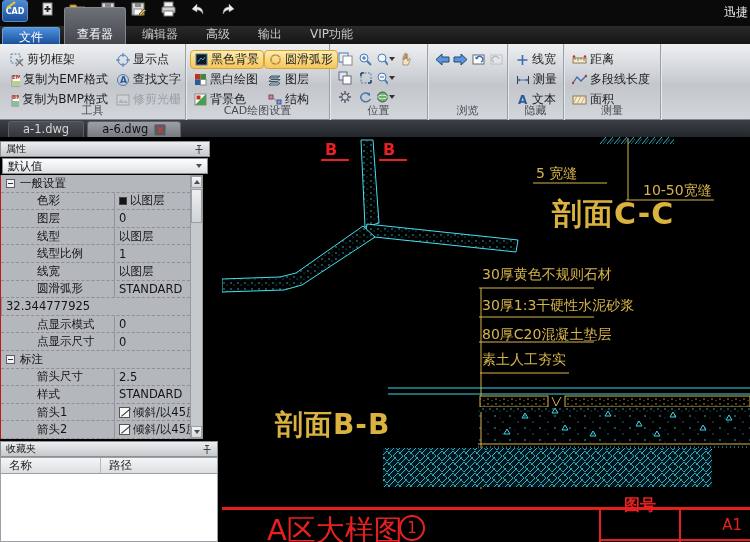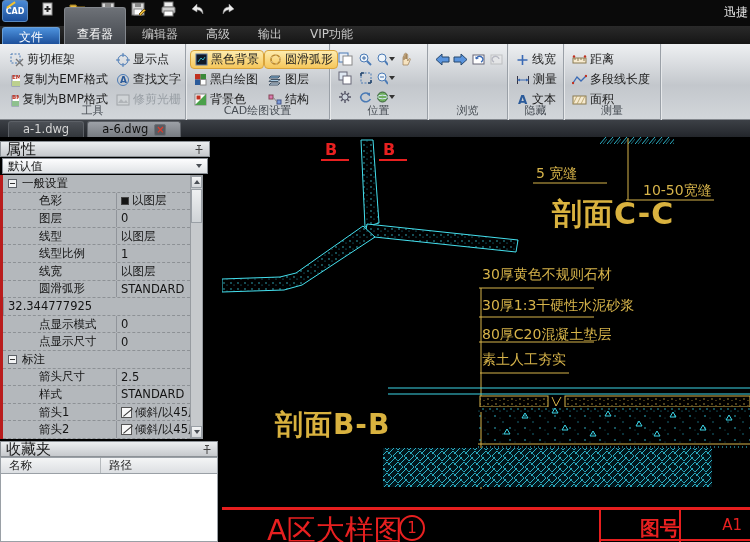--- a/index.html
+++ b/index.html
@@ -28,25 +28,25 @@
 .ib{width:19px;height:18px;margin:0 1px 1px 0;display:inline-flex;align-items:center;justify-content:center;cursor:default}
 .irow{display:flex;padding-left:6px}
 .dda{width:0;height:0;border-left:3px solid transparent;border-right:3px solid transparent;border-top:4px solid #333;margin-left:1px}
 
 .tabbar{position:absolute;left:0;top:120px;width:750px;height:17px;background:linear-gradient(#3c4046,#23262b);display:flex;align-items:flex-end;gap:3px;padding-left:8px}
 .tab{height:16px;padding:1px 14px;font-size:11.5px;color:#d6d6d6;background:linear-gradient(#4c5056,#33373c);border:1px solid #5c6066;border-bottom:none;border-radius:3px 3px 0 0;display:flex;align-items:flex-end;gap:6px}
 .tab.active{background:linear-gradient(#9da1a7,#777b81);color:#101010}
 .tclose{width:12px;height:12px;background:#585c62;border:1px solid #6e7278;border-radius:2px;color:#e03a2a;font-size:10px;line-height:10px;text-align:center;font-weight:bold}
 
 .leftbg{position:absolute;left:0;top:137px;width:222px;height:405px;background:#000}
-.phead{position:absolute;background:linear-gradient(#eceef0,#c6c9cd);border:1px solid #8c9196;font-size:15px;color:#1a1a1a;display:flex;align-items:center;padding:0 5px}
+.phead{position:absolute;background:linear-gradient(#eceef0,#c6c9cd);border:1px solid #8c9196;font-size:10px;color:#1a1a1a;display:flex;align-items:center;padding:0 5px}
 .phead .sp{flex:1}
 .p-dd{position:absolute;left:2px;top:158px;width:206px;height:16px;background:linear-gradient(#fdfdfe,#dfe2e5);border:1px solid #878d94;font-size:11.5px;color:#111;display:flex;align-items:center;padding:0 5px}
 .p-dd .sp{flex:1}
-.p-grid{position:absolute;left:0;top:175px;width:190px;height:264px;background:#b4b8bc;overflow:hidden;border-left:3px solid #b91c1c}
+.p-grid{position:absolute;left:0;top:175px;width:190px;height:264px;background:#b4b8bc;overflow:hidden;border-left:1px solid #b91c1c}
 .pr{display:flex;height:17.6px;border-bottom:1px dashed #8d9195;font-size:11.5px;color:#141414;align-items:center}
 .pr .lbl{width:113px;padding-left:36px;overflow:hidden;white-space:nowrap}
 .pr .val{flex:1;align-self:stretch;border-left:1px solid #90949a;padding-left:4px;display:flex;align-items:center;gap:3px;overflow:hidden;white-space:nowrap}
 .sec{display:flex;gap:5px;align-items:center;height:17.6px;border-bottom:1px dashed #8d9195;font-size:11.5px;color:#141414;padding-left:5px}
 .mbox{width:9px;height:9px;background:#f2f3f4;border:1px solid #5c6066;position:relative}
 .mbox:before{content:"";position:absolute;left:1px;top:3px;width:5px;height:1px;background:#333}
 .sw{width:8px;height:8px;background:#151515;border:1px solid #444;display:inline-block}
 .abox{width:11px;height:11px;background:#f8f8f8;border:1px solid #555;position:relative;flex:none}
 .abox:before{content:"";position:absolute;left:0px;top:4px;width:12px;height:1px;background:#333;transform:rotate(-40deg)}
 .p-scroll{position:absolute;left:190px;top:175px;width:13px;height:264px;background:#c6c9cc;border:1px solid #979ba0}
@@ -613,16 +613,16 @@
     <div class="ct" style="left:314px;top:28px">5 宽缝</div>
     <div class="ct" style="left:421px;top:45px">10-50宽缝</div>
     <div class="ct-big" style="left:330px;top:57px">剖面C-C</div>
     <div class="ct" style="left:260px;top:129px">30厚黄色不规则石材</div>
     <div class="ct" style="left:260px;top:160px">30厚1:3干硬性水泥砂浆</div>
     <div class="ct" style="left:260px;top:189px">80厚C20混凝土垫层</div>
     <div class="ct" style="left:260px;top:214px">素土人工夯实</div>
     <div class="ct-big" style="left:53px;top:269px;font-size:28px">剖面B-B</div>
     <div class="cr" style="left:45px;top:374px;font-size:29px">A区大样图</div>
     <div class="circ1" style="left:177px;top:378px">1</div>
-    <div class="cr" style="left:378px;top:378px;width:80px;text-align:right;font-size:20px;font-weight:bold">图号</div>
+    <div class="cr" style="left:378px;top:358px;width:80px;text-align:center;font-size:16px;font-weight:bold">图号</div>
     <div class="cr" style="left:458px;top:379px;width:62px;text-align:right;font-size:15px">A1</div>
   </div>
 </div>
 
 </body></html>

